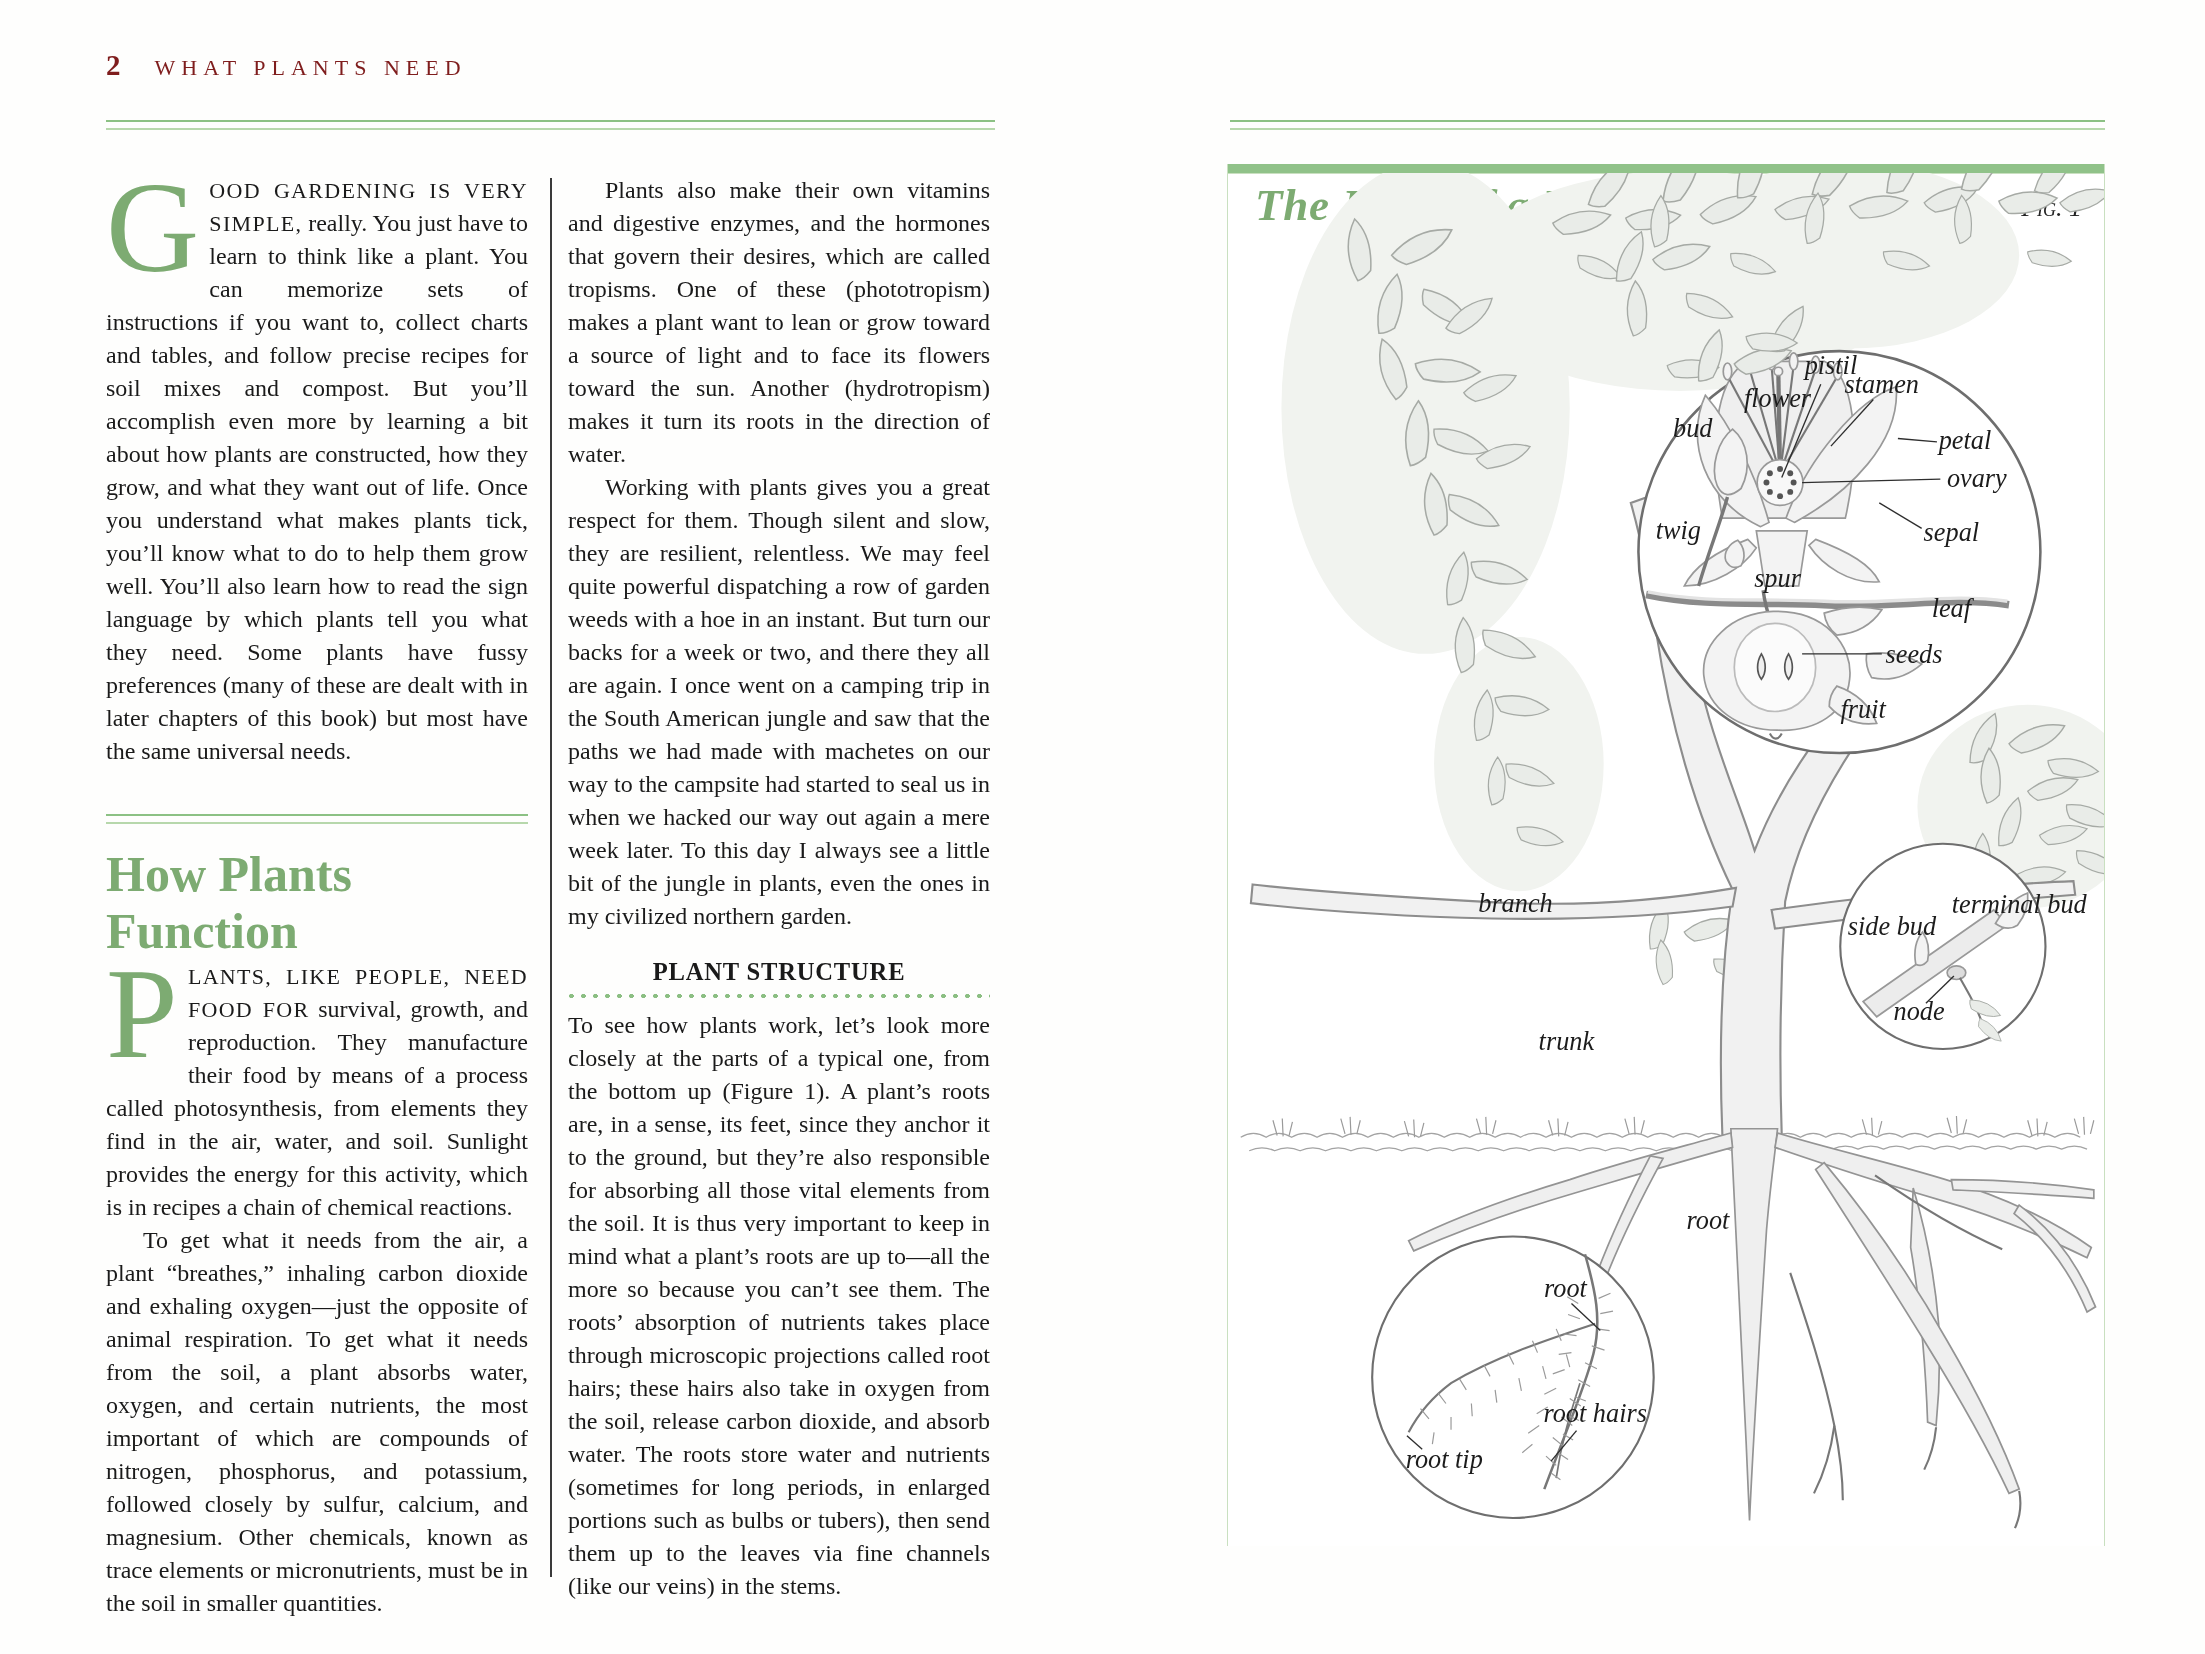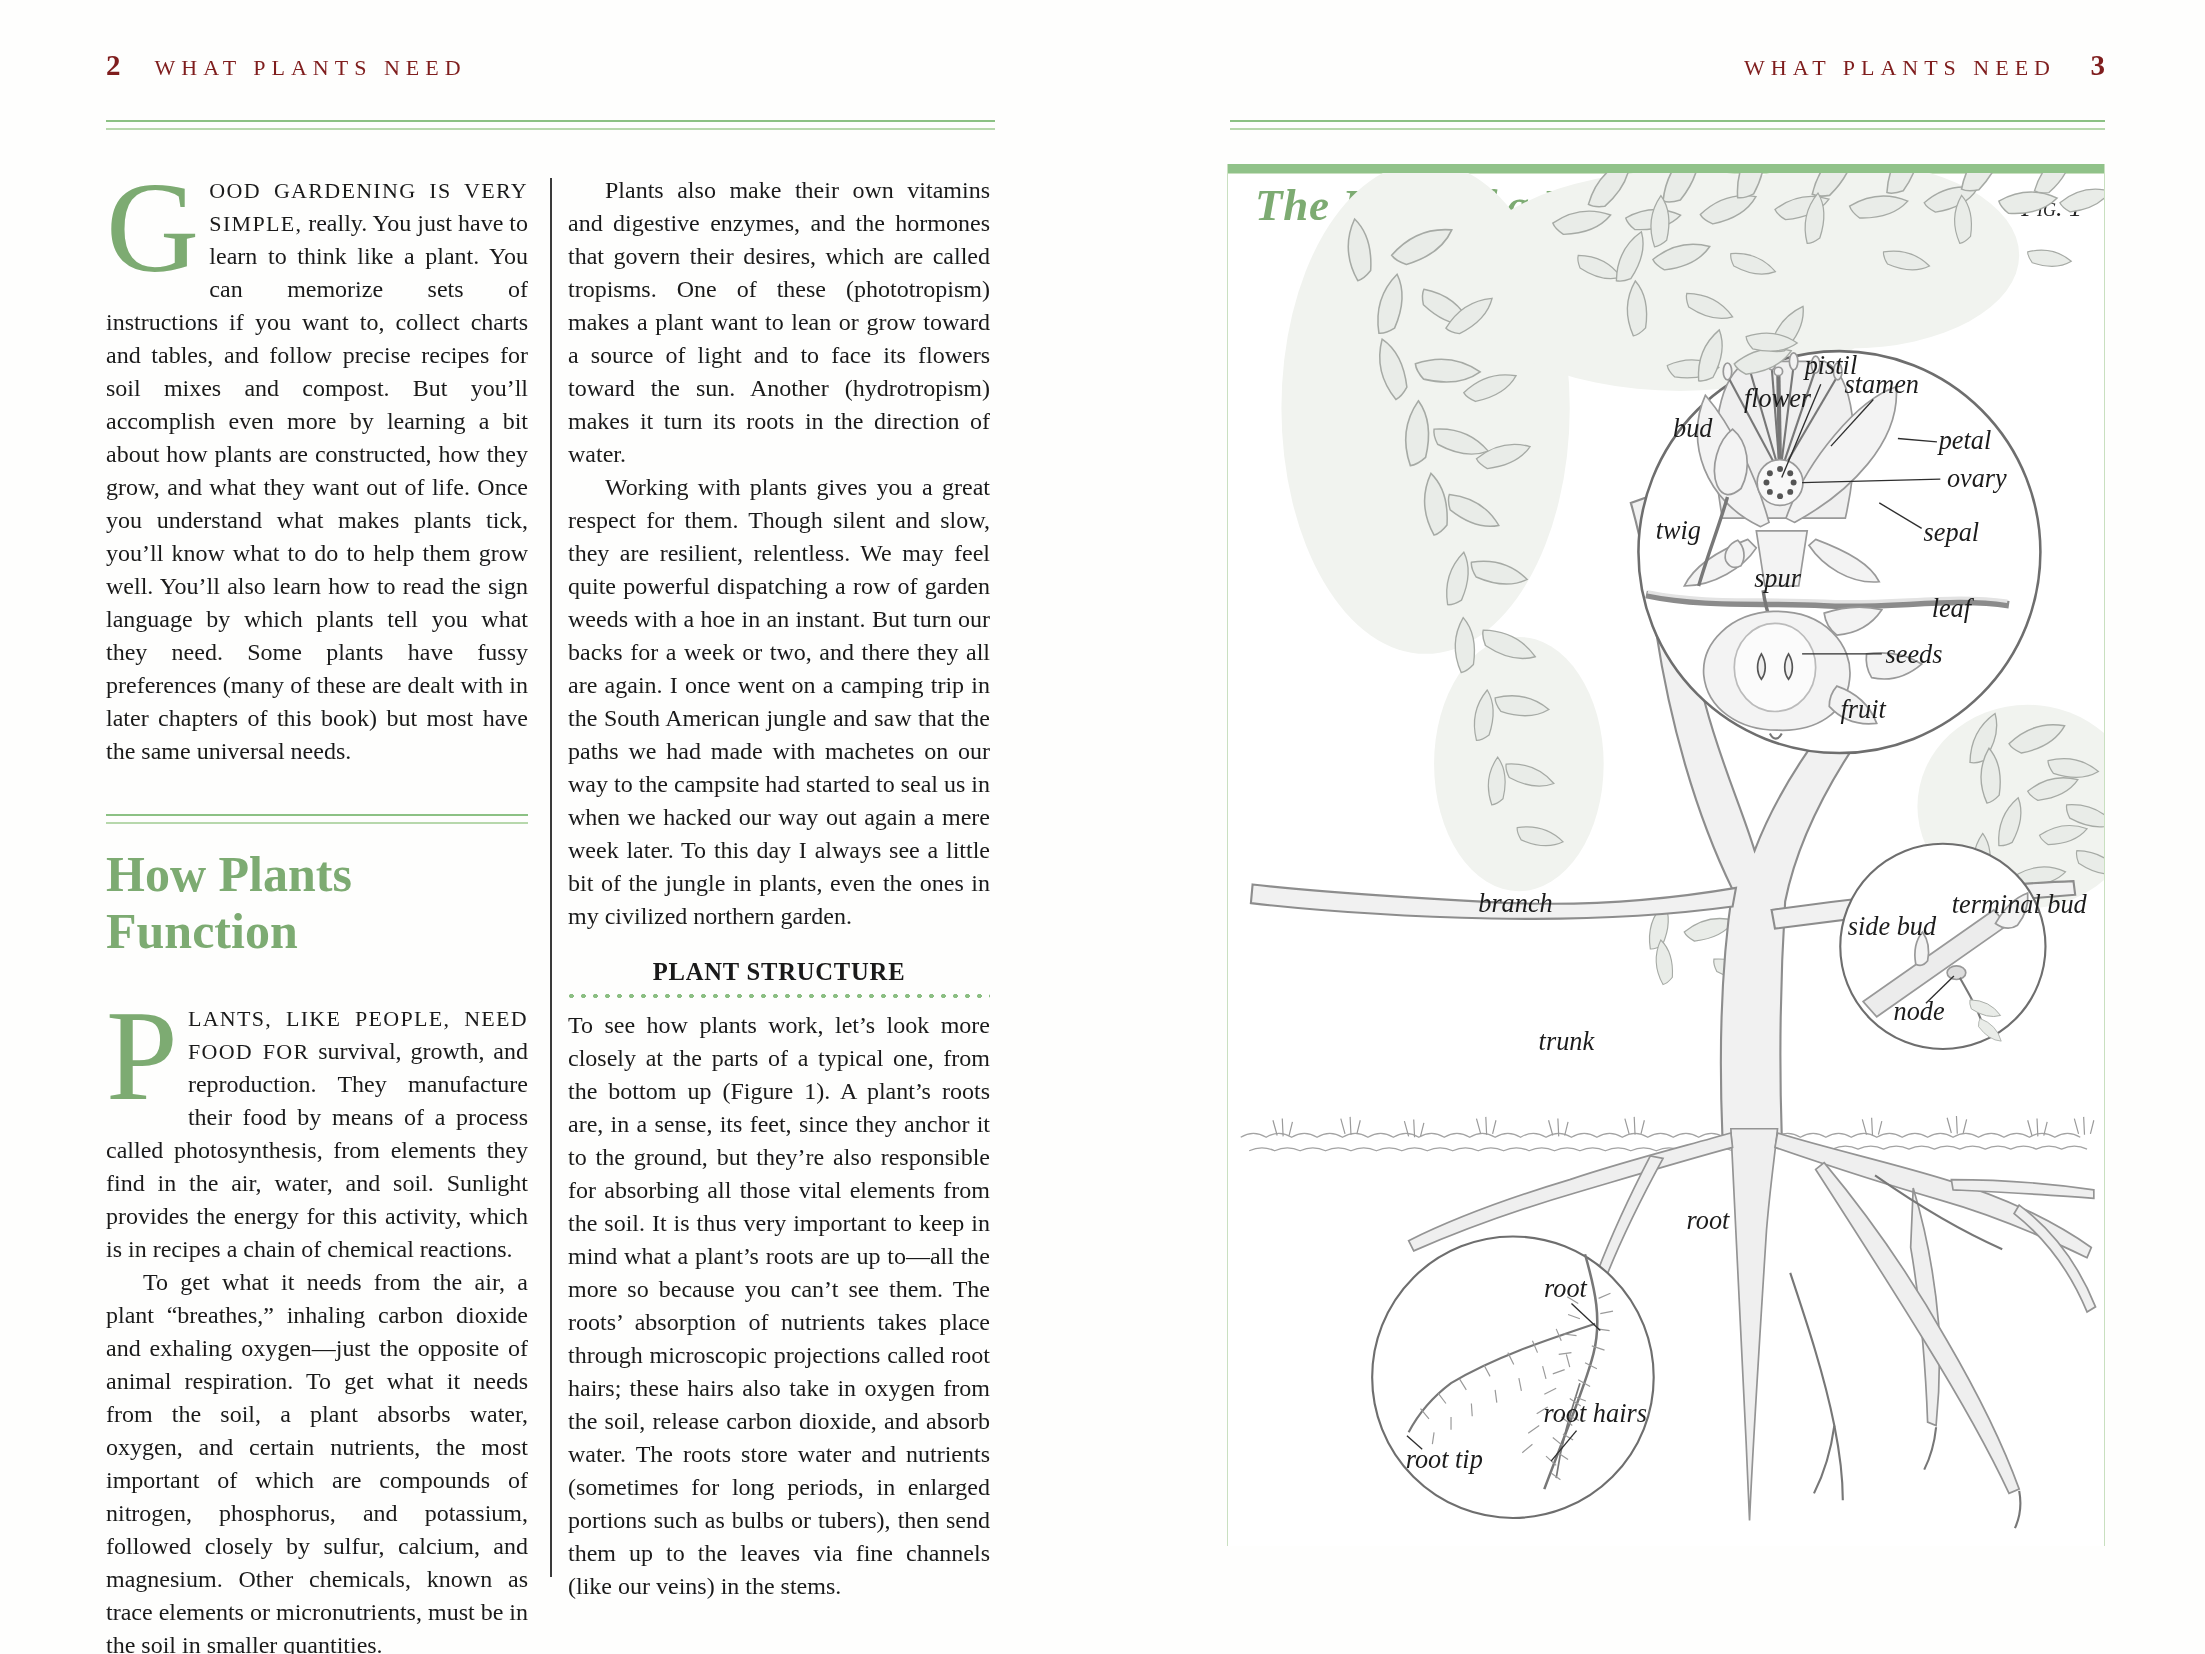--- a/index.html
+++ b/index.html
@@ -18,21 +18,21 @@
   
   .col{position:absolute;top:174px;width:422px;text-align:justify;font-size:24px;line-height:33px;}
   .col1{left:106px;}
   .col2{left:568px;}
   .col-divider{position:absolute;left:550px;top:178px;width:1.7px;height:1399px;background:#3a3a3a;}
   p{margin:0;}
   .indent{text-indent:37px;}
   .dropcap{float:left;font-size:129px;line-height:97px;padding:5.1px 10.2px 0 0;color:#7dab72;}
   .leadin{font-size:22px;letter-spacing:1.3px;}
   .secrule{margin-top:46px;height:6px;border-top:2.5px solid #8cc184;border-bottom:2.5px solid #b7d8ac;}
-  .secheading{margin-top:22px;margin-bottom:42px;font-size:50px;line-height:57px;font-weight:bold;color:#7dab72;text-align:left;}
+  .secheading{margin-top:22px;font-size:50px;line-height:57px;font-weight:bold;color:#7dab72;text-align:left;}
   .subheading{margin-top:22px;font-size:24.6px;font-weight:bold;letter-spacing:0.8px;text-align:center;}
   .dotrule{height:6px;margin:5.1px 0 10.2px 0;
     background-image:radial-gradient(circle at 3.4px 3px,#8cbf83 2.2px,rgba(0,0,0,0) 2.5px);
     background-size:12px 6px;background-repeat:repeat-x;}
 
   
   .figbox{position:absolute;left:1227px;top:164px;width:876px;height:1382px;background:#ffffff;
           border-left:1.7px solid #c9e0c0;border-right:1.7px solid #c9e0c0;}
   .figbar{position:absolute;left:0;top:0;width:100%;height:8.5px;background:#90c289;border-bottom:0.8px solid #c9e0c0;}
   .figtitle{position:absolute;left:27px;top:15.3px;font-size:45px;font-style:italic;font-weight:bold;
@@ -57,24 +57,20 @@
 <body>
 
 <div class="sheet">
 
   <div class="runhead runhead-left">
     <span class="pgnum">2</span>&nbsp;&nbsp;
     <span>WHAT PLANTS NEED</span>
   </div>
   <div class="rule2 rule2-left"></div>
 
-  <div class="runhead runhead-right">
-    <span>WHAT PLANTS NEED</span>&nbsp;&nbsp;
-    <span class="pgnum">3</span>
-  </div>
   <div class="rule2 rule2-right"></div>
 
   <div class="col col1">
     <p>
       <span class="dropcap">G</span>
       <span class="leadin">OOD GARDENING IS VERY SIMPLE,</span>
       <span>really. You just have to learn to think like a plant. You can memorize sets of instructions if you want to, collect charts and tables, and follow precise recipes for soil mixes and compost. But you’ll accomplish even more by learning a bit about how plants are constructed, how they grow, and what they want out of life. Once you understand what makes plants tick, you’ll know what to do to help them grow well. You’ll also learn how to read the sign language by which plants tell you what they need. Some plants have fussy preferences (many of these are dealt with in later chapters of this book) but most have the same universal needs.</span>
     </p>
     <div class="secrule"></div>
     <div class="secheading">How Plants Function</div>

